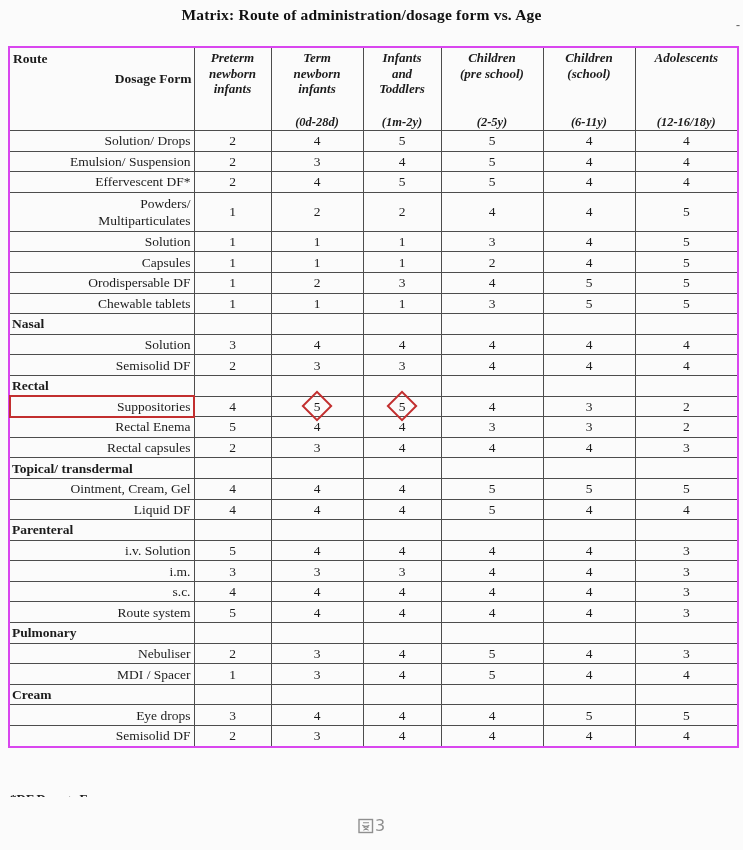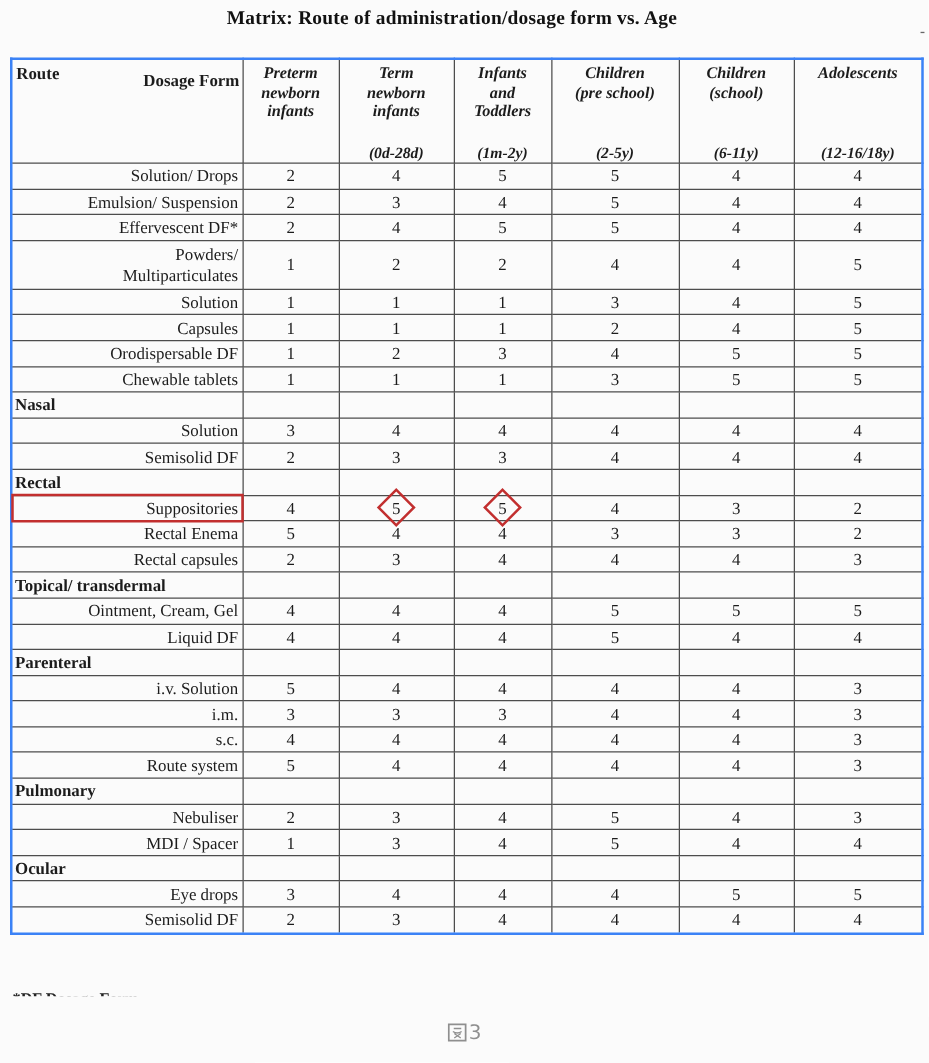--- a/index.html
+++ b/index.html
@@ -2,29 +2,29 @@
 <html><head>
 <meta charset="utf-8">
 <style>
   html,body{margin:0;padding:0;background:#ffffff;}
   .page{position:relative;width:743px;height:850px;background:#fbfbfb;overflow:hidden;
         font-family:"Liberation Serif","DejaVu Serif",serif;color:#1c1c1c;}
   .title{position:absolute;top:6px;left:0;width:723px;text-align:center;
          font-weight:bold;font-size:15.5px;letter-spacing:.2px;color:#111;}
   .stray{position:absolute;right:3px;top:18px;color:#666;font-size:12px;font-weight:bold;}
   #matrix-wrap{position:absolute;left:8px;top:46px;}
-  table{border-collapse:collapse;table-layout:fixed;width:729px;border:2px solid #3b82f6;}
+  table{border-collapse:collapse;table-layout:fixed;width:729px;border:2px solid #d946ef;}
   td{border:1px solid #4d4d4d;padding:0;height:19.6px;line-height:19px;
      font-size:13.5px;overflow:visible;}
   col.c0{width:185px}col.c1{width:77px}col.c2{width:92px}col.c3{width:78px}
   col.c4{width:102px}col.c5{width:92px}col.c6{width:103px}
   tr.header-row td{height:82px;vertical-align:top;position:relative;}
   td.corner{position:relative;font-weight:bold;font-size:13.5px;}
   .route-lbl{position:absolute;top:1px;left:3px;}
-  .dosage-lbl{position:absolute;top:7px;right:2px;}
+  .dosage-lbl{position:absolute;top:21px;right:2px;}
   td.agehead{font-weight:bold;font-style:italic;font-size:13px;text-align:center;}
   .agehead .lines{padding-top:2px;line-height:15.5px;}
   .agehead .range{position:absolute;bottom:1px;left:0;right:0;line-height:14px;font-size:12.5px;}
   td.section-label{font-weight:bold;text-align:left;padding-left:2px;font-size:13.5px;}
   td.row-label{text-align:right;padding-right:3px;position:relative;}
   tr.two-line td{height:38px;}
   tr.two-line td.row-label div{line-height:17px;}
   td.val{text-align:center;position:relative;}
   .num{position:relative;z-index:1;}
   .diamond{position:absolute;left:50%;top:50%;width:18px;height:18px;
@@ -340,21 +340,21 @@
           <tr class="data-row">
             <td class="row-label">MDI / Spacer</td>
             <td class="val"><span class="num">1</span></td>
             <td class="val"><span class="num">3</span></td>
             <td class="val"><span class="num">4</span></td>
             <td class="val"><span class="num">5</span></td>
             <td class="val"><span class="num">4</span></td>
             <td class="val"><span class="num">4</span></td>
           </tr>
           <tr class="section-row">
-            <td class="section-label">Ocular</td>
+            <td class="section-label">Cream</td>
             <td class="empty"></td>
             <td class="empty"></td>
             <td class="empty"></td>
             <td class="empty"></td>
             <td class="empty"></td>
             <td class="empty"></td>
           </tr>
           <tr class="data-row">
             <td class="row-label">Eye drops</td>
             <td class="val"><span class="num">3</span></td>

